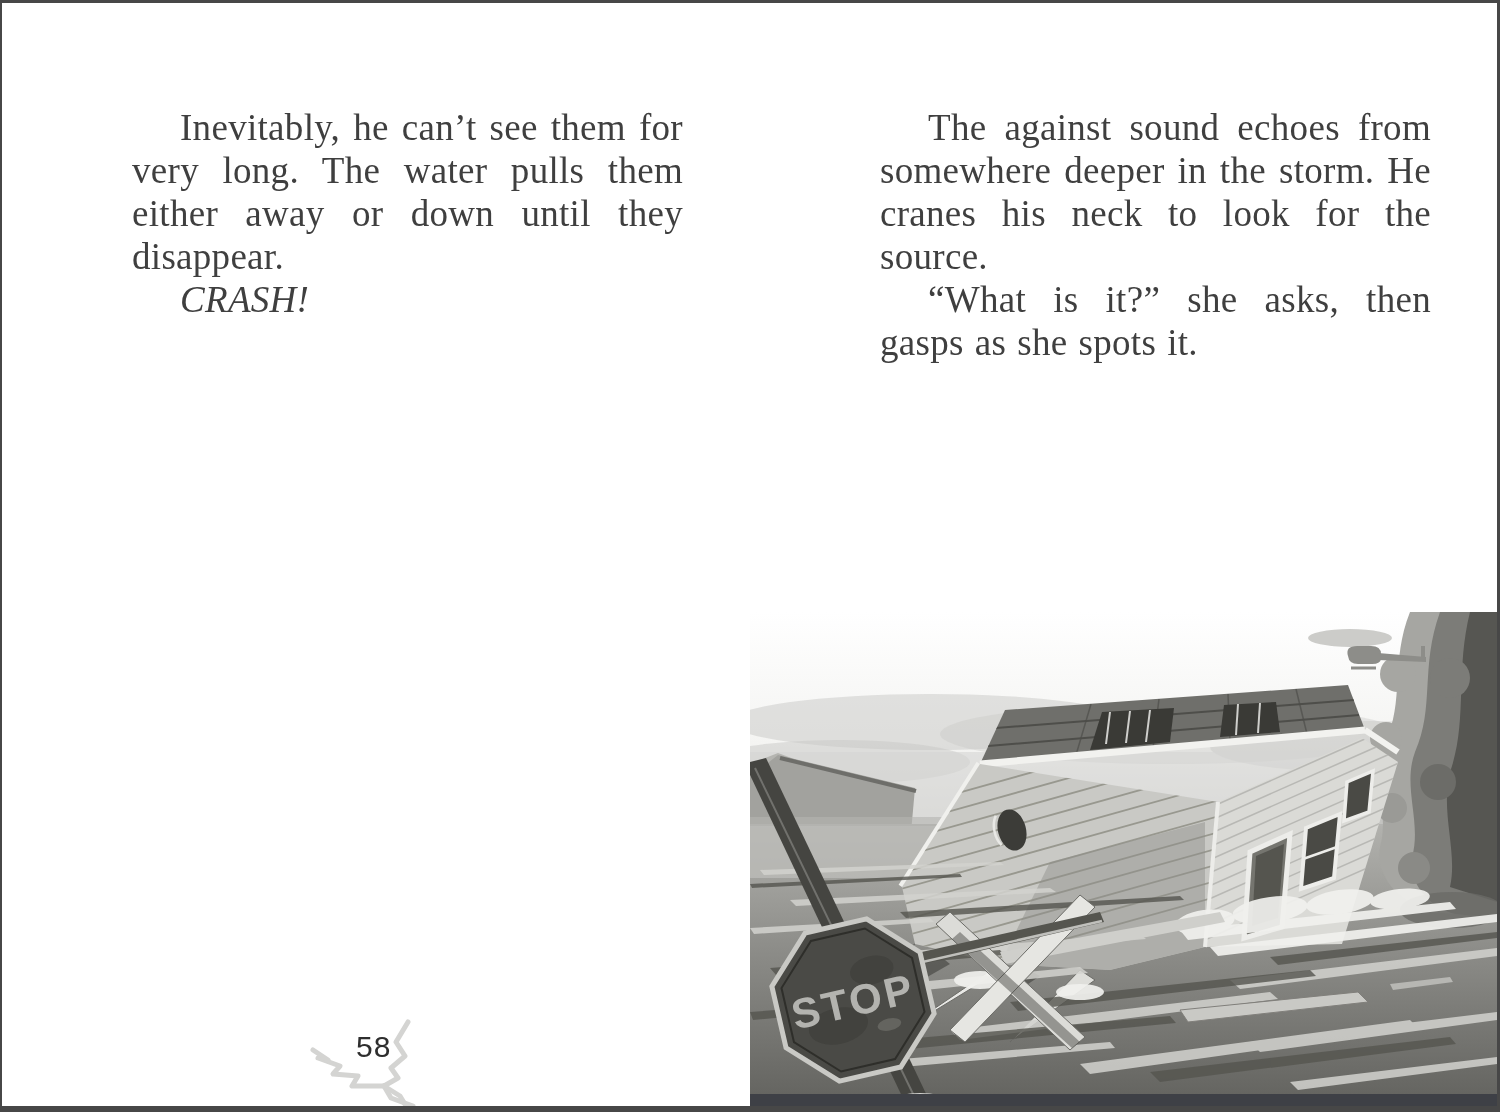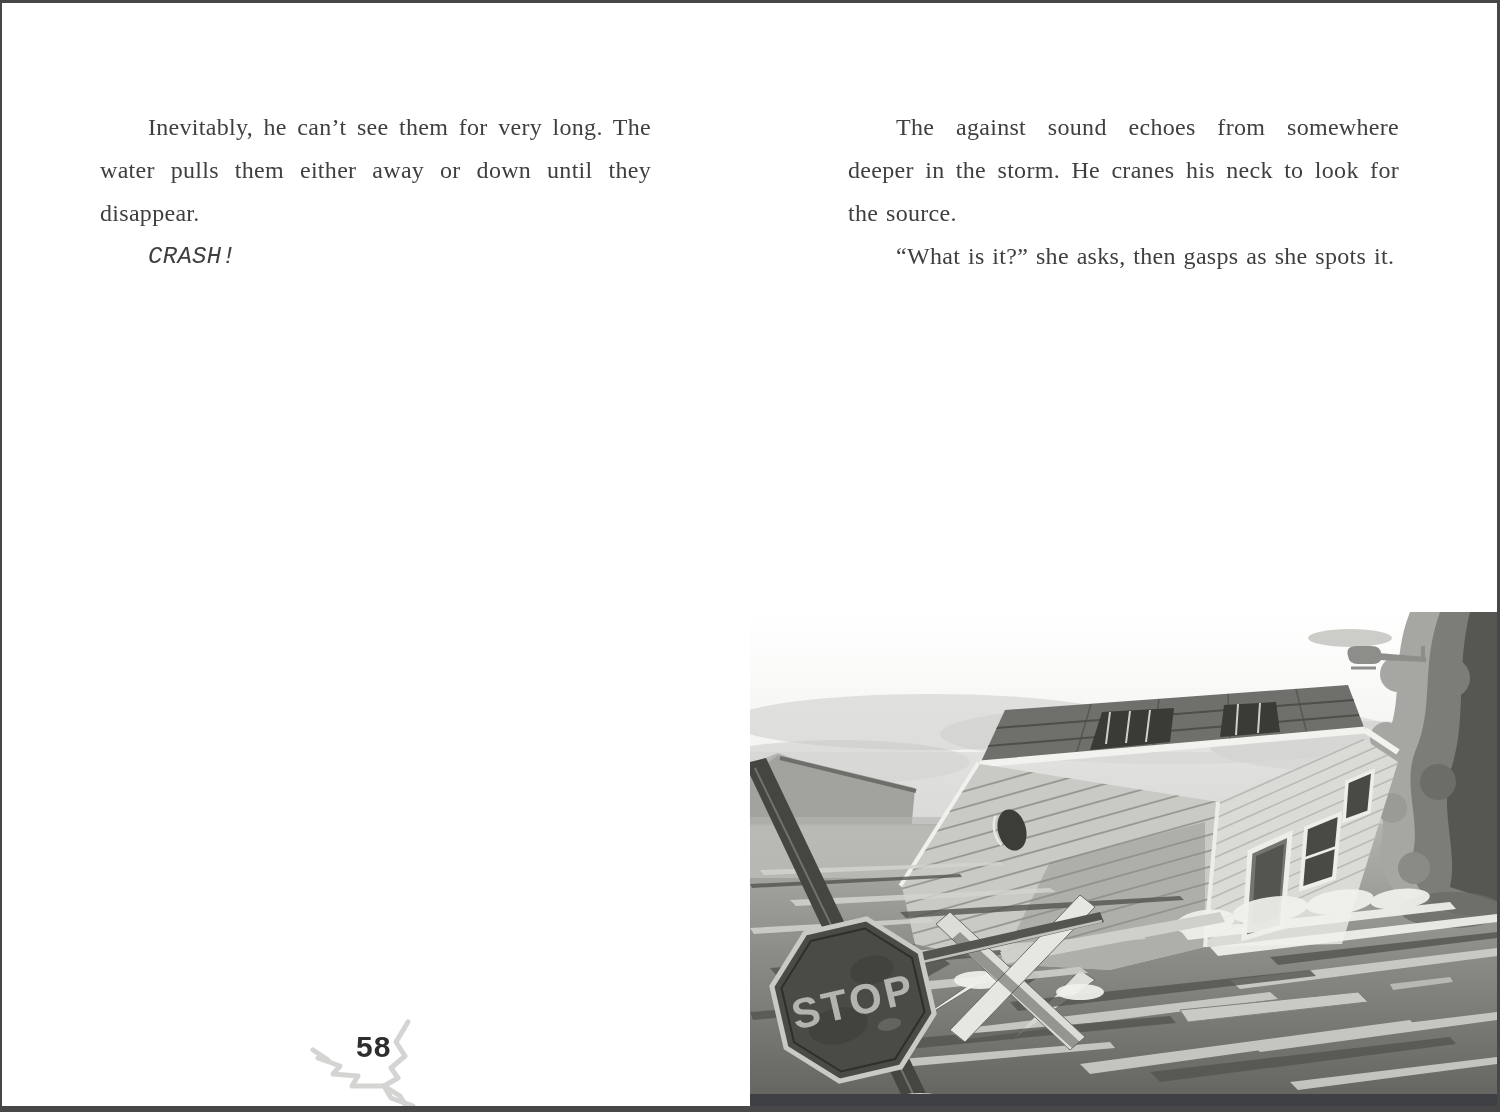--- a/index.html
+++ b/index.html
@@ -1,29 +1,29 @@
 <!DOCTYPE html>
 <html><head>
 <meta charset="utf-8">
 <style>
   html,body{margin:0;padding:0;background:#ffffff;}
   body{width:1500px;height:1112px;position:relative;overflow:hidden;
        font-family:"Liberation Serif","DejaVu Serif",serif;}
   .page-frame{position:absolute;inset:0;border:3px solid #474747;border-bottom-width:6px;
               border-left-width:2px;box-sizing:border-box;pointer-events:none;z-index:50;}
   .text-col{position:absolute;top:106px;width:551px;color:#3f3f3f;
-            font-size:24px;line-height:43px;text-align:justify;
-            letter-spacing:0.3px;word-spacing:1.5px;}
+            font-size:37px;line-height:43px;text-align:justify;
+            letter-spacing:0.3px;word-spacing:1.5px;margin-left:32px;}
   .col-left{left:100px;}
   .col-right{left:848px;}
   .text-col p{margin:0;text-indent:48px;}
-  .text-col p.crash{font-style:italic;text-align:left;font-family:Liberation Mono, monospace;}
+  .text-col p.crash{font-style:italic;text-align:left;}
   .pagenum{position:absolute;left:356px;top:1030px;z-index:3;
            font-family:"Liberation Sans","DejaVu Sans",sans-serif;
-           font-size:30px;color:#2e2e2e;letter-spacing:1px;font-weight:bold;}
+           font-size:30px;color:#2e2e2e;letter-spacing:1px;}
   .crack-svg{position:absolute;left:300px;top:1008px;z-index:2;}
   .illustration{position:absolute;left:750px;top:612px;width:747px;height:494px;z-index:1;}
 </style>
 </head>
 <body>
 
 <div class="page-frame"></div>
 
 <div class="text-col col-left">
   <p>Inevitably, he can’t see them for very long. The water pulls them either away or down until they disappear.</p>

